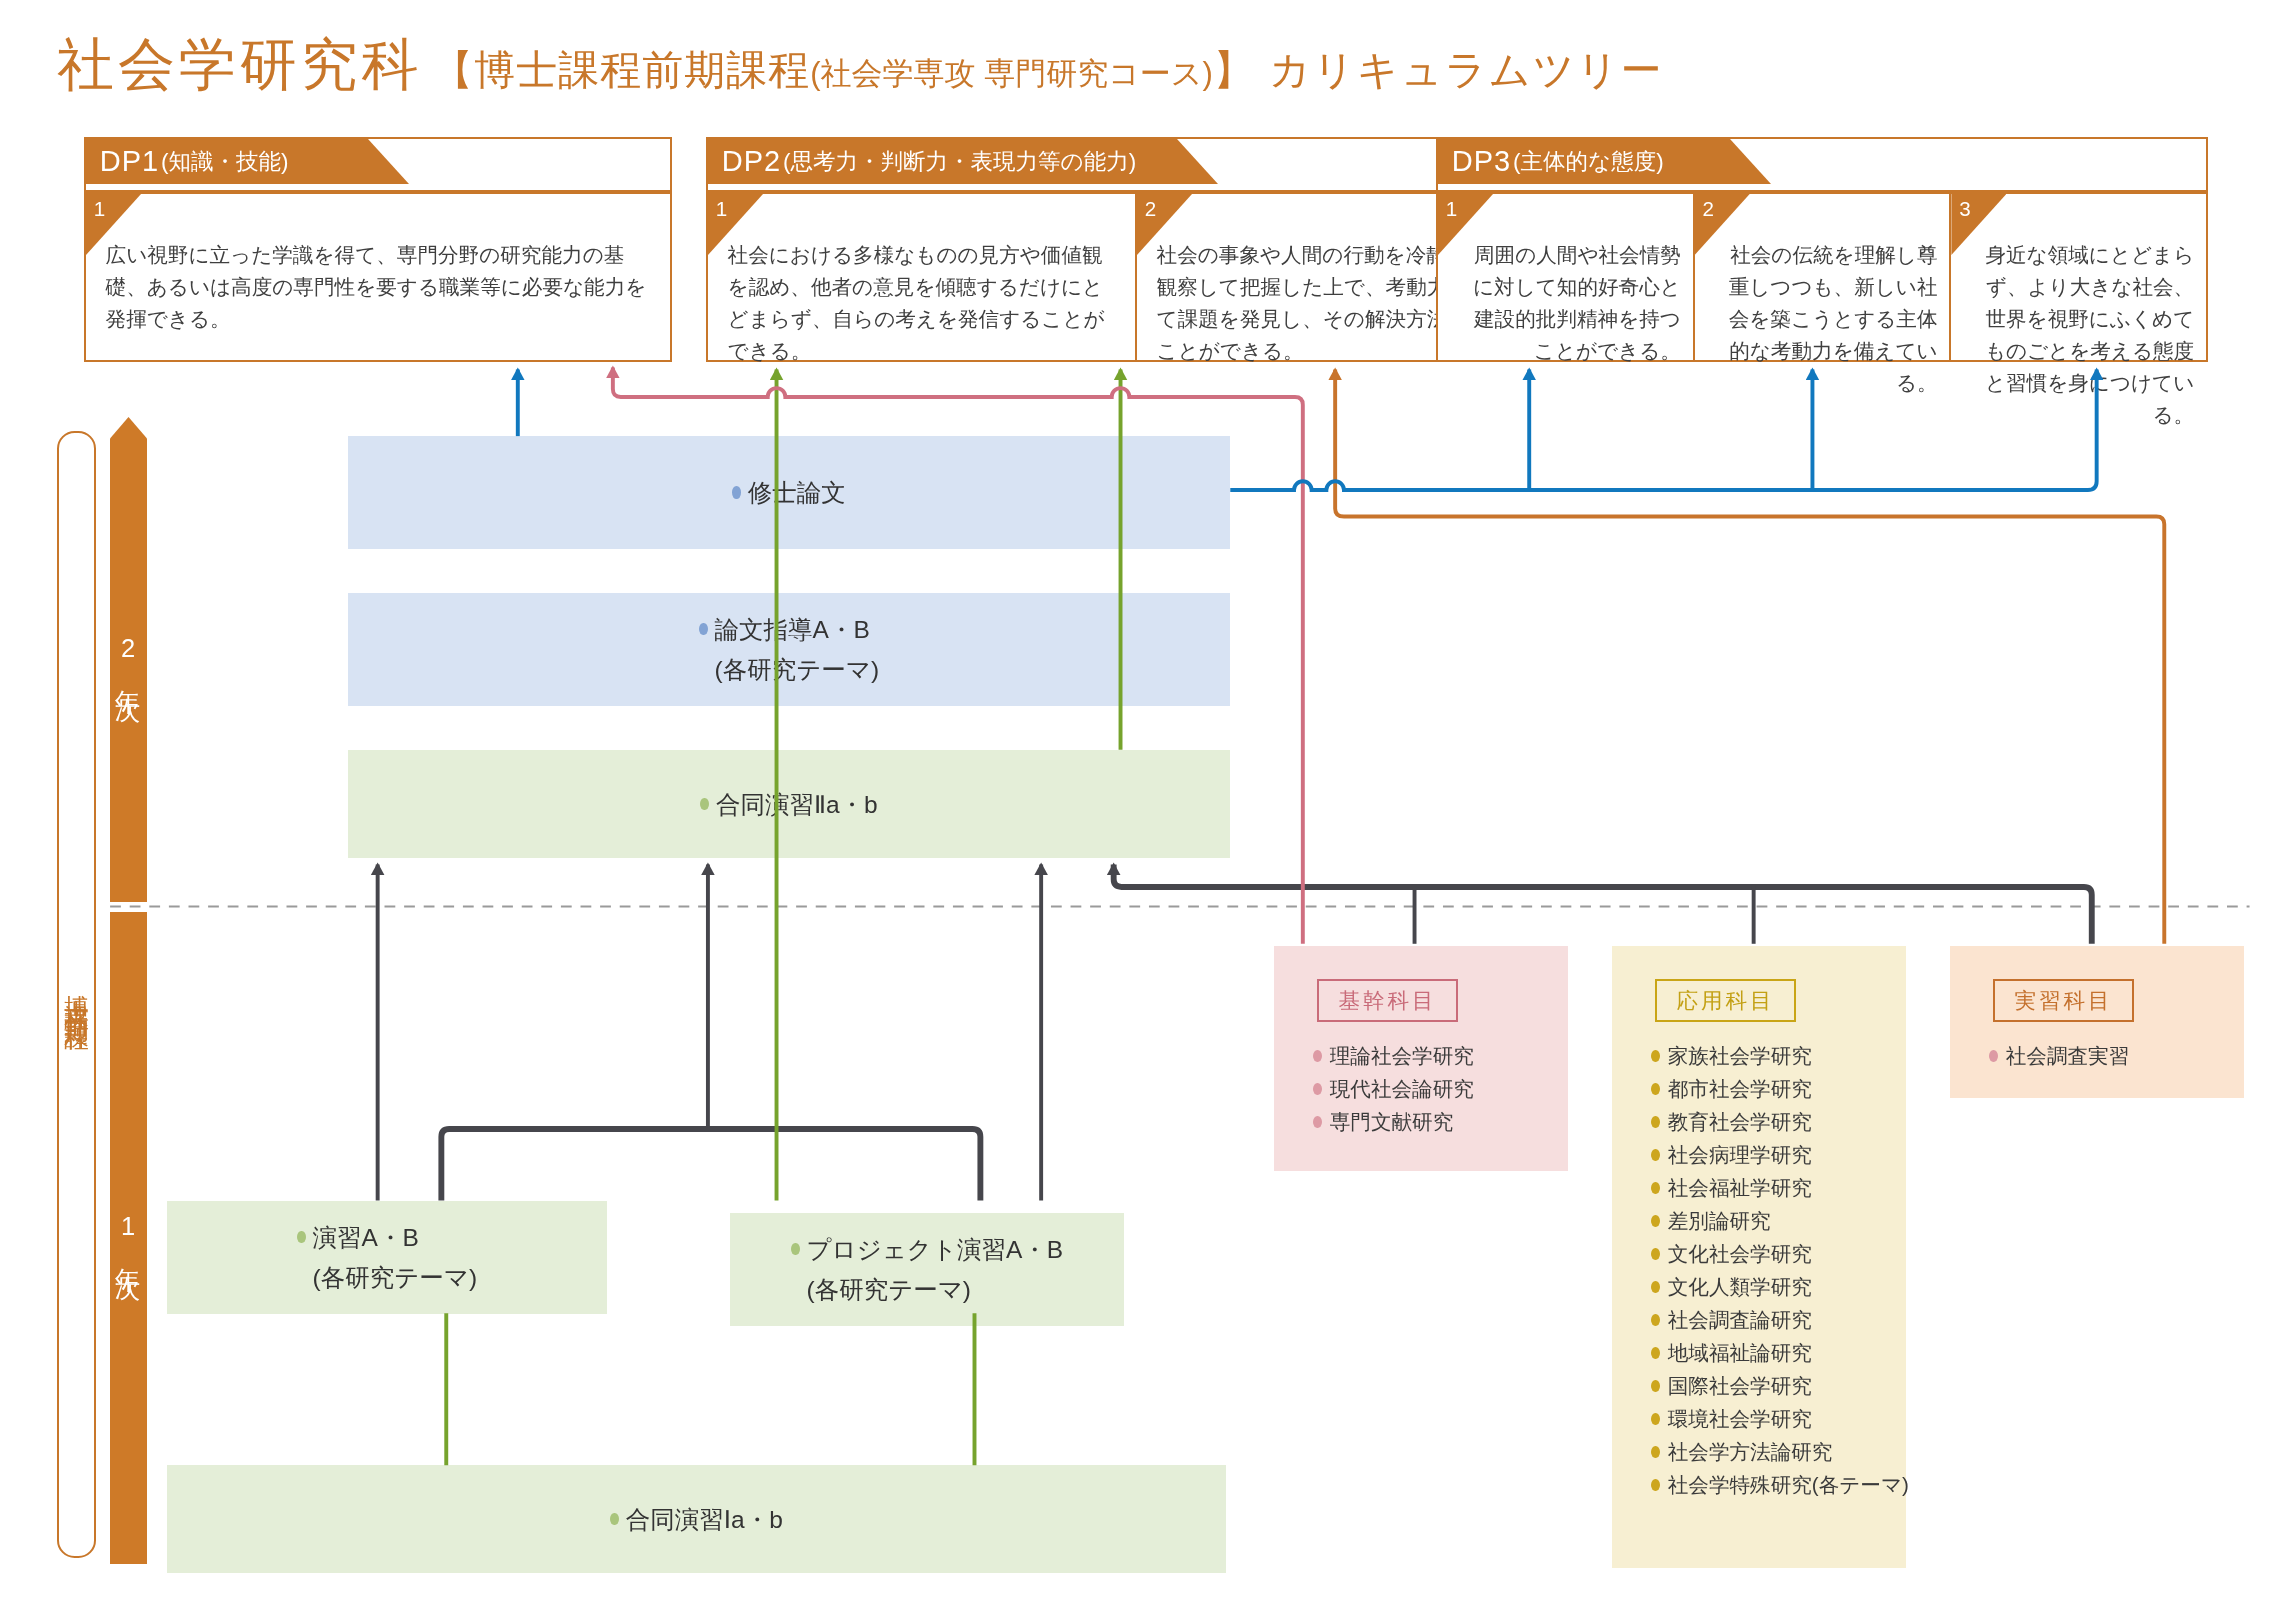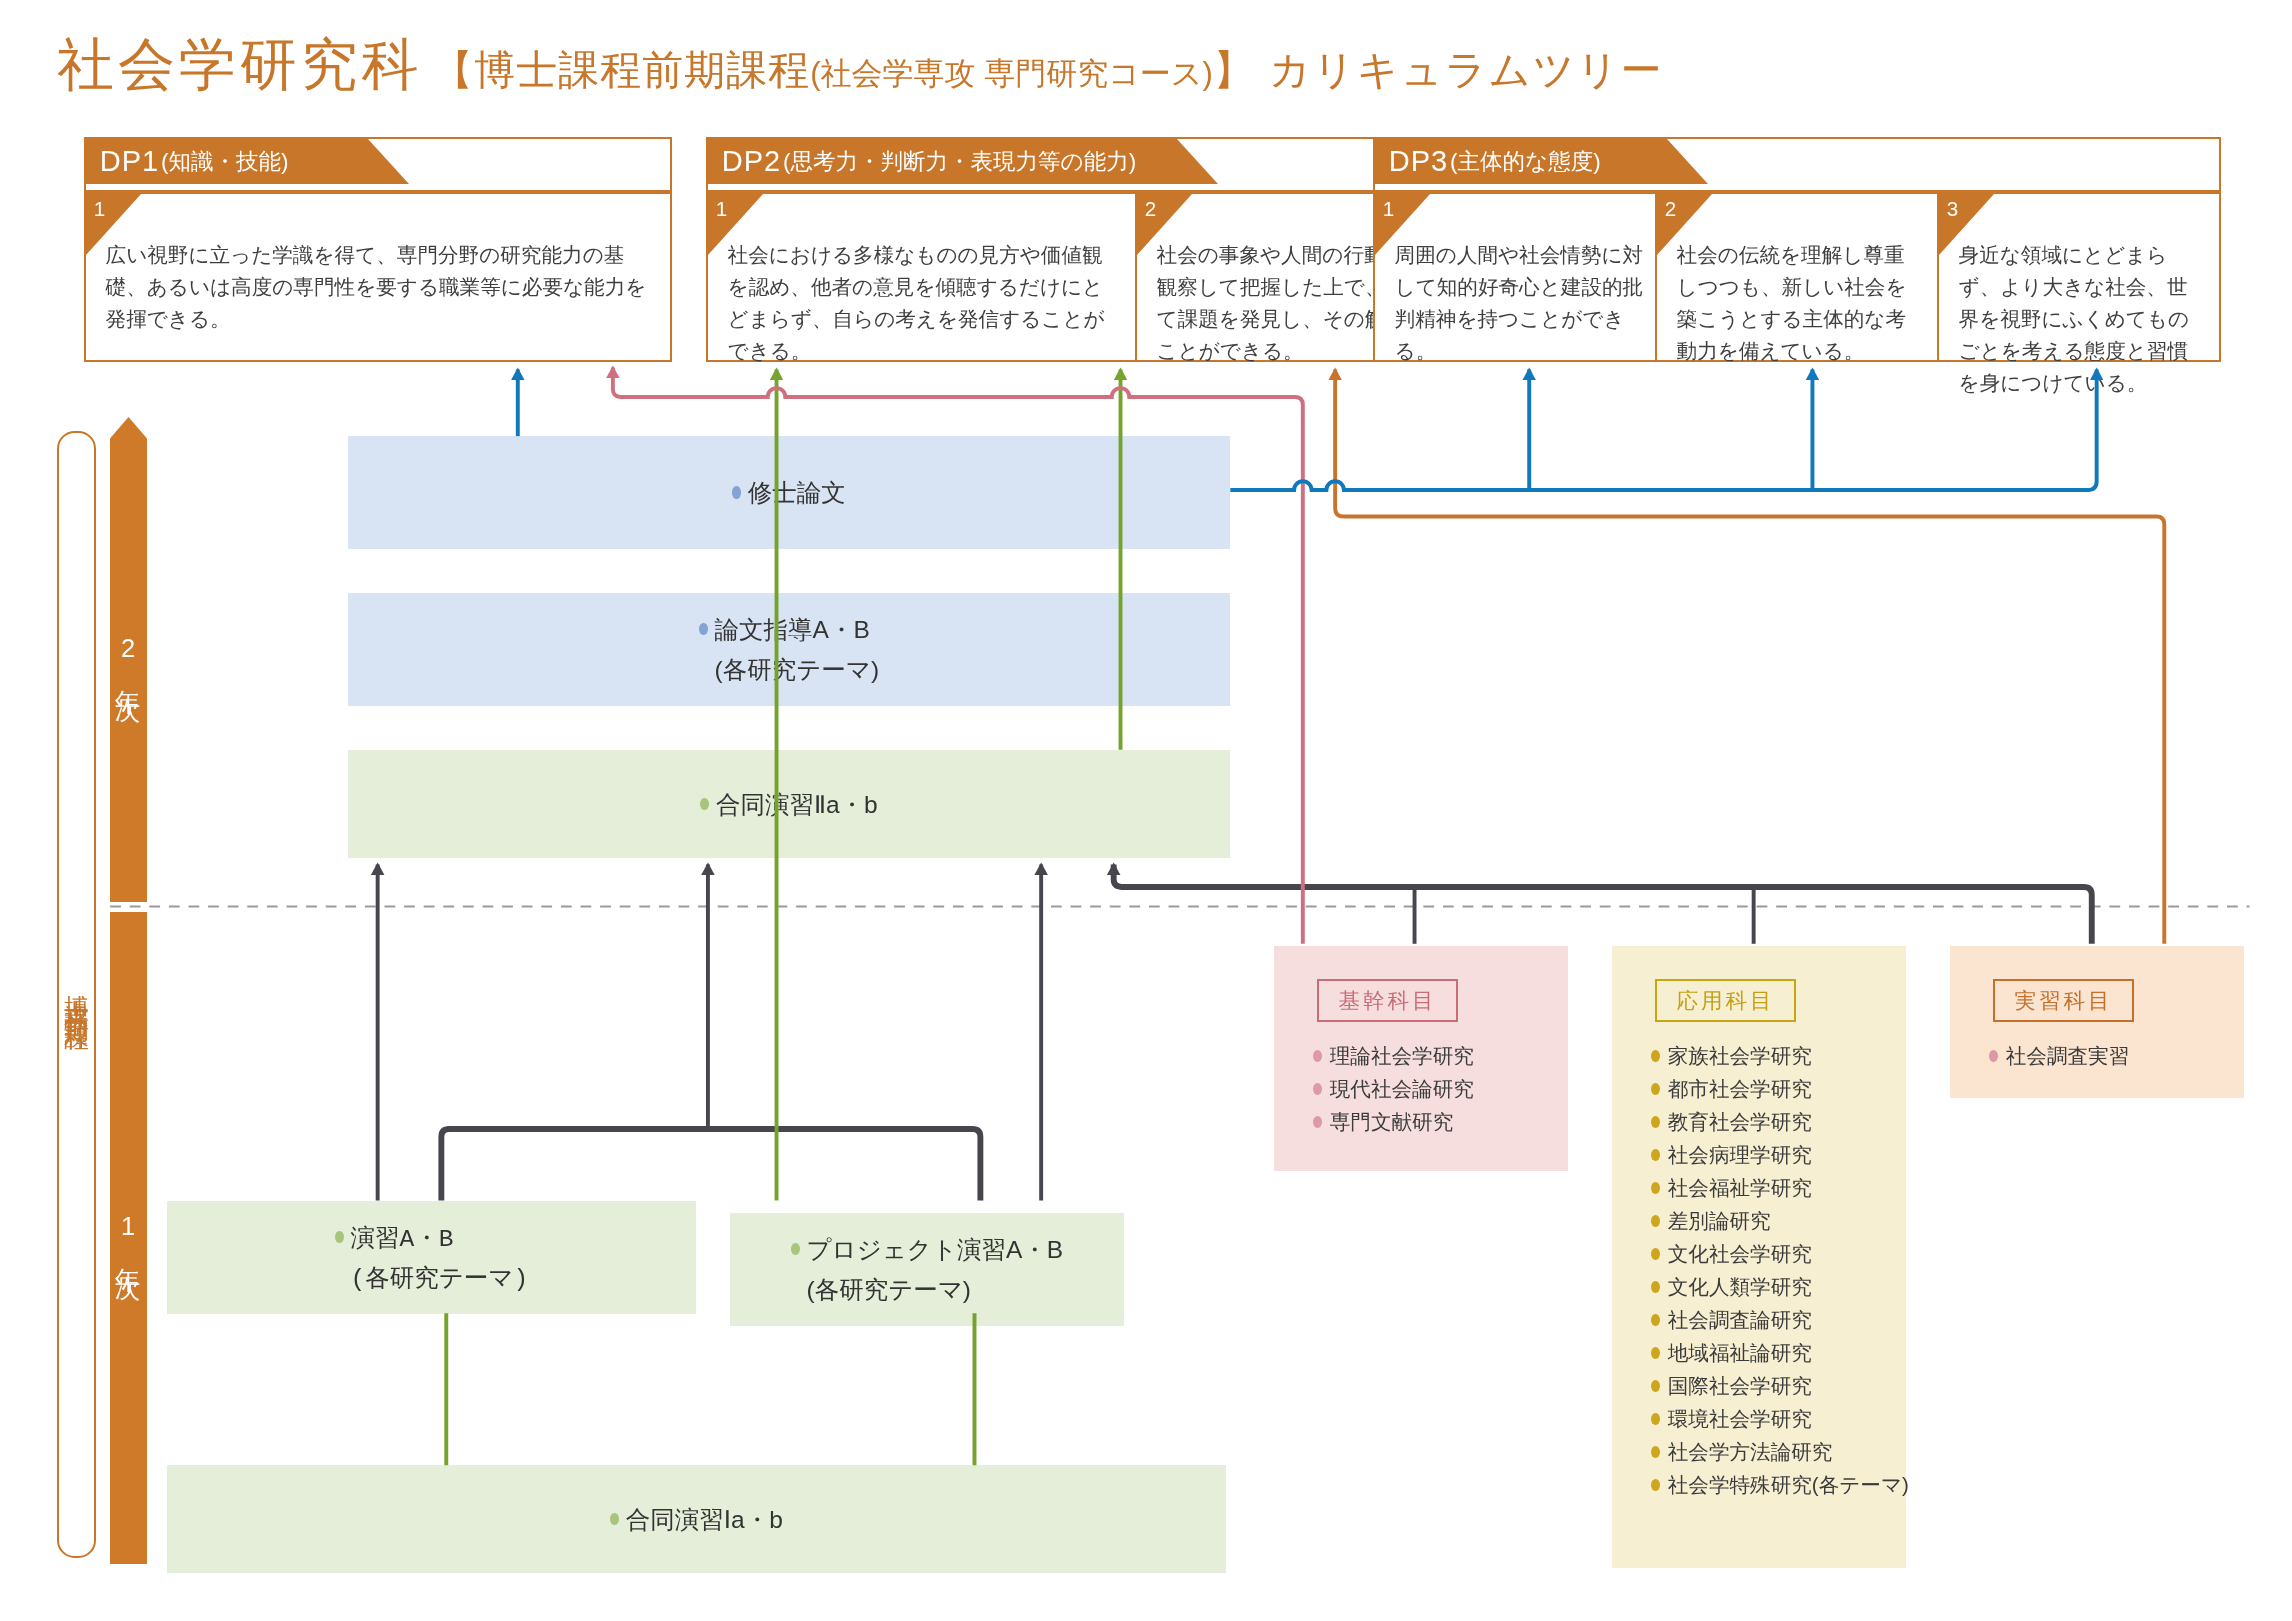--- a/index.html
+++ b/index.html
@@ -107,21 +107,21 @@
         <div class="dp-text">社会における多様なものの見方や価値観を認め、他者の意見を傾聴するだけにとどまらず、自らの考えを発信することができる。</div>
       </div>
       <div class="dp-cell">
         <div class="dp-tab"></div>
         <div class="dp-num">2</div>
         <div class="dp-text">社会の事象や人間の行動を冷静かつ的確に観察して把握した上で、考動力を基盤として課題を発見し、その解決方法を提示することができる。</div>
       </div>
     </div>
   </div>
 
-  <div class="dp-box" style="left:1348px;width:848px;">
+  <div class="dp-box" style="left:1411px;width:772px;text-align:right;">
     <div class="dp-header" style="width:333px;">
       <span class="dp-id">DP3</span>
         <span class="dp-sub">(主体的な態度)</span>
     </div>
     <div class="dp-rule"></div>
     <div class="dp-cells">
       <div class="dp-cell">
         <div class="dp-tab"></div>
         <div class="dp-num">1</div>
         <div class="dp-text">周囲の人間や社会情勢に対して知的好奇心と建設的批判精神を持つことができる。</div>
@@ -170,21 +170,21 @@
 
   <div class="course green" style="left:348px;top:750px;width:882px;height:108px;">
     <div class="inner">
         <div class="line">
           <span class="bullet b-green"></span>
           <span>合同演習Ⅱa・b</span>
         </div>
       </div>
   </div>
 
-  <div class="course green" style="left:167px;top:1201px;width:529px;height:113px;font-family:Liberation Mono, monospace;">
+  <div class="course green" style="left:167px;top:1201px;width:440px;height:113px;">
     <div class="inner">
       <div class="line">
           <span class="bullet b-green"></span>
           <span>演習A・B</span>
         </div>
       <div class="line2">(各研究テーマ)</div>
     </div>
   </div>
 
   <div class="course green" style="left:730px;top:1201px;width:394px;height:113px;margin-top:12px;">

